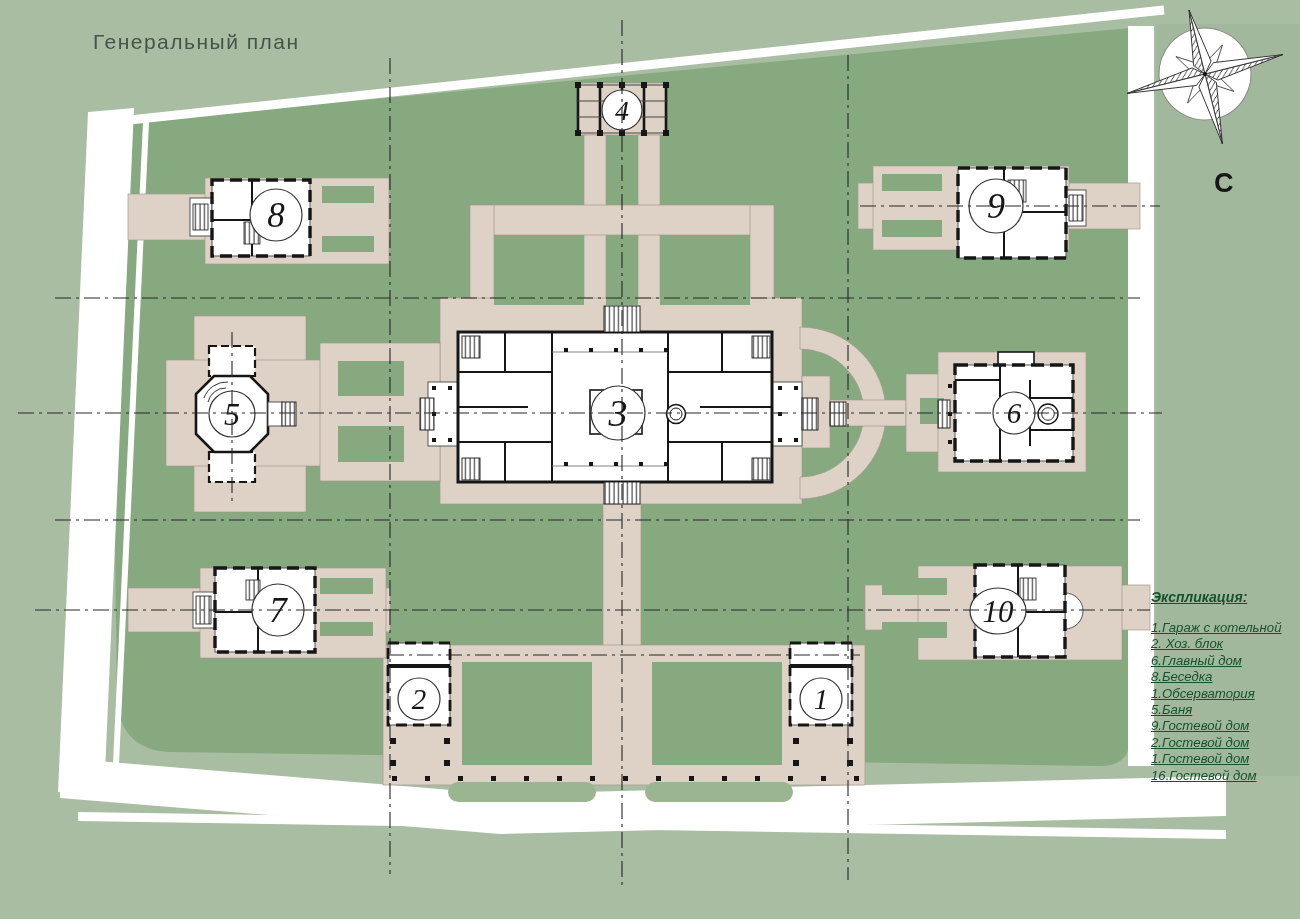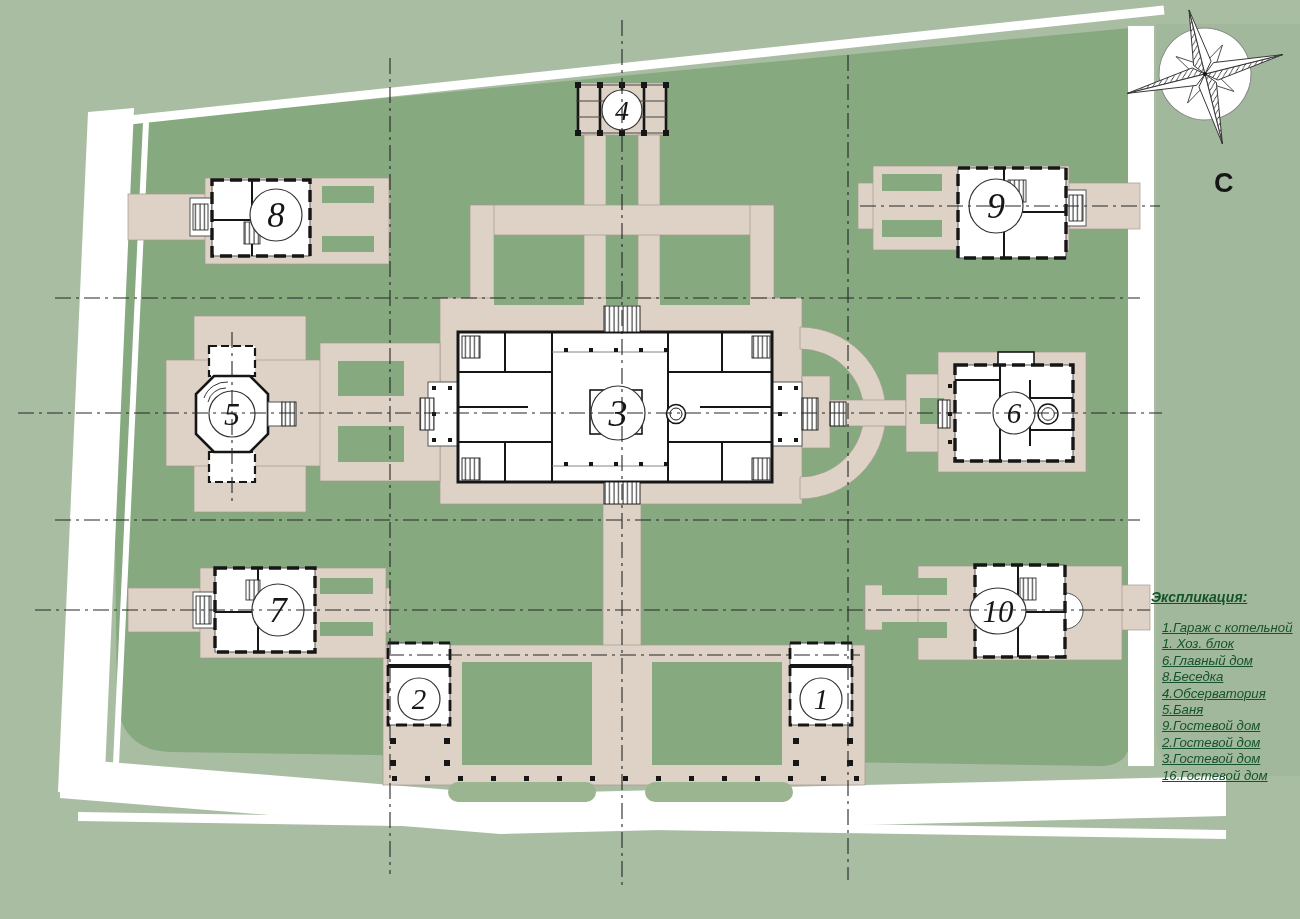--- a/index.html
+++ b/index.html
@@ -4,21 +4,21 @@
 <style>
   html,body{margin:0;padding:0;background:#a9bda3;}
   .canvas{position:relative;width:1300px;height:919px;overflow:hidden;
           font-family:"Liberation Sans",sans-serif;}
   .canvas svg{position:absolute;left:0;top:0;}
   .plan-title{position:absolute;left:93px;top:30px;font-size:21px;
               letter-spacing:1.5px;color:#475349;font-weight:400;}
   .legend{position:absolute;left:1151px;top:589px;color:#14532d;
           font-style:italic;white-space:nowrap;}
   .legend-heading{font-size:14px;text-decoration:underline;margin:0 0 15px 0;font-weight:bold;}
-  .legend ol{list-style:none;margin:11px;padding:0;}
+  .legend ol{list-style:none;margin:0;padding:0;}
   .legend li{font-size:13.2px;line-height:16.4px;text-decoration:underline;}
   .compass-label{position:absolute;left:1214px;top:168px;font-size:27px;
                  font-weight:bold;color:#161616;}
   text.bnum{font-family:"Liberation Serif","DejaVu Serif",serif;font-style:italic;
             fill:#161616;text-anchor:middle;}
 </style>
 </head>
 <body>
 
 <div class="canvas">
@@ -358,32 +358,33 @@
         <path d="M0,0 L0,72 L9,11 Z" fill="url(#hatchD)"></path>
         <path d="M0,0 L0,72 L-9,11 Z" fill="#fff"></path>
         <path d="M0,0 L-80,0 L-11,-9 Z" fill="url(#hatchD)"></path>
         <path d="M0,0 L-80,0 L-11,9 Z" fill="#fff"></path>
       </g>
       <circle r="2" fill="#161616"></circle>
     </g>
   </g>
 </svg>
 
+<div class="plan-title">Генеральный план</div>
 
 <div class="legend">
   <div class="legend-heading">Экспликация:</div>
   <ol>
     <li>1.Гараж с котельной</li>
-    <li>1. Хоз. блок</li>
+    <li>2. Хоз. блок</li>
     <li>6.Главный дом</li>
     <li>8.Беседка</li>
-    <li>4.Обсерватория</li>
+    <li>1.Обсерватория</li>
     <li>5.Баня</li>
     <li>9.Гостевой дом</li>
     <li>2.Гостевой дом</li>
-    <li>3.Гостевой дом</li>
+    <li>1.Гостевой дом</li>
     <li>16.Гостевой дом</li>
   </ol>
 </div>
 
 <div class="compass-label">С</div>
 
 </div>
 
 </body></html>

